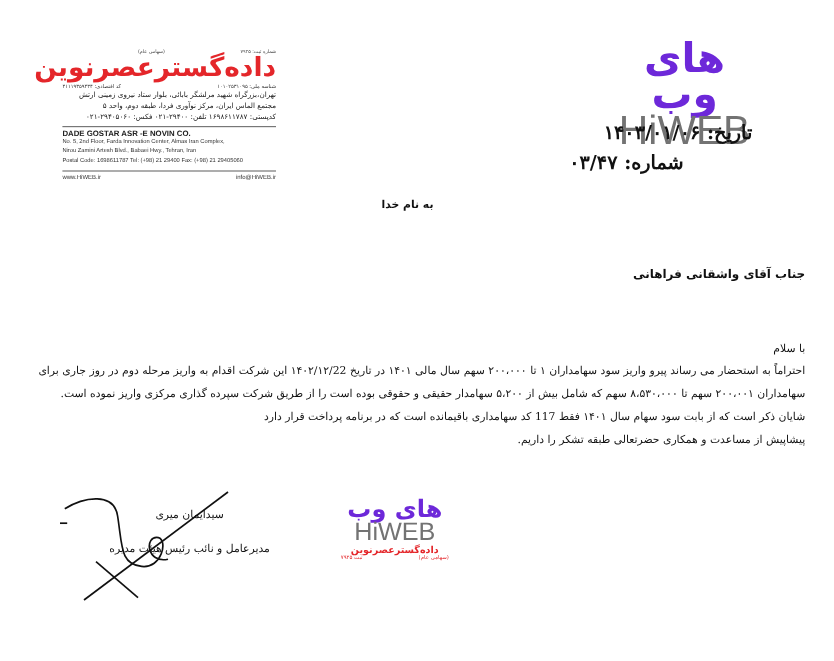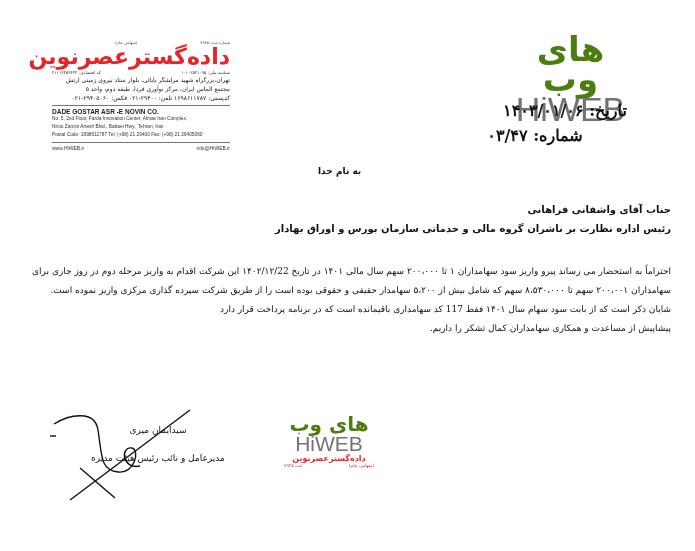--- a/index.html
+++ b/index.html
@@ -14,26 +14,26 @@
   .co-name-fa { font-family: "DejaVu Sans", sans-serif; font-weight: bold; font-size: 22px; color: #e4262a; line-height: 22px; letter-spacing: -1px; }
   .co-ids { font-size: 4.3px; color: #333; display: flex; justify-content: space-between; margin-top: 2px; }
   .co-addr-fa { font-size: 6px; line-height: 9px; color: #222; }
   .co-sep { height: 1px; background: #777; margin: 3px 0 2px 0; }
   .co-en { direction: ltr; text-align: left; }
   .co-en-name { font-family: "Liberation Sans", sans-serif; font-weight: bold; font-size: 6.5px; color: #222; }
   .co-en-line { font-family: "Liberation Sans", sans-serif; font-size: 4.8px; line-height: 8px; color: #333; }
   .co-web { direction: ltr; display: flex; justify-content: space-between; font-family: "Liberation Sans", sans-serif; font-size: 5px; color: #333; margin-top: 2px; }
 
   
-  .logo-top { font-family: "DejaVu Sans", sans-serif; font-weight: bold; font-size: 34px; color: #4d7c0f; line-height: 30px; direction: rtl; }
+  .logo-top { font-family: "DejaVu Sans", sans-serif; font-weight: bold; font-size: 34px; color: #6d28d9; line-height: 30px; direction: rtl; }
   .logo-en { font-family: "Liberation Sans", sans-serif; font-weight: normal; font-size: 34px; color: #737373; line-height: 30px; letter-spacing: 0px; }
 
   .meta { font-family: "DejaVu Serif", serif; font-size: 16px; direction: rtl; text-align: center; font-weight: bold; }
   .bismillah { font-size: 9px; font-weight: bold; direction: rtl; }
-  .body-text { font-family: "DejaVu Sans", sans-serif; direction: rtl; text-align: right; }
+  .body-text { font-family: "DejaVu Sans", sans-serif; direction: rtl; text-align: right; margin-top: 20px; }
   .recipient { font-size: 10px; font-weight: bold; line-height: 19px; }
   .para { font-family: "DejaVu Serif", serif; font-size: 9px; line-height: 19px; text-align: justify; text-align-last: right; }
   .sig { font-size: 9px; direction: rtl; }
   .stamp-fa { font-size: 8px; color: #e4262a; font-weight: bold; direction: rtl; }
   .stamp-small { font-size: 4.5px; color: #e4262a; direction: rtl; display: flex; justify-content: space-between; }
 </style>
 </head>
 <body>
 
 <div class="abs co-block">
@@ -66,36 +66,36 @@
 
 <div class="abs" style="left:508px; top:34px; width:125px; text-align:center;">
   <div class="logo-top">های وب</div>
   <div class="logo-en">HiWEB</div>
 </div>
 
 <div class="abs meta" style="right:30px; top:101px; width:200px;">
   <span>تاریخ:</span>
   <span>۱۴۰۳/۰۱/۰۶</span>
 </div>
-<div class="abs meta" style="right:60px; top:126px; width:200px;">
+<div class="abs meta" style="right:73px; top:126px; width:200px;">
   <span>شماره:</span>
   <span>۰۳/۴۷</span>
 </div>
 
 <div class="abs bismillah" style="left:318px; top:166px;">به نام خدا</div>
 
 <div class="abs body-text" style="right:24px; top:200px; width:400px;">
   <div class="recipient">جناب آقای واشقانی فراهانی</div>
-  <div class="recipient">رئیس اداره نظارت بر ناشران گروه مالی و خدماتی سازمان بورس و اوراق بهادار</div>
 </div>
 
 <div class="abs body-text" style="left:32px; right:24px; top:262px;">
+  <div class="para">با سلام</div>
   <div class="para">احتراماً به استحضار می رساند پیرو واریز سود سهامداران ۱ تا ۲۰۰،۰۰۰ سهم سال مالی ۱۴۰۱ در تاریخ ۱۴۰۲/۱۲/22 این شرکت اقدام به واریز مرحله دوم در روز جاری برای سهامداران ۲۰۰،۰۰۱ سهم تا ۸،۵۳۰،۰۰۰ سهم که شامل بیش از ۵،۲۰۰ سهامدار حقیقی و حقوقی بوده است را از طریق شرکت سپرده گذاری مرکزی واریز نموده است.</div>
   <div class="para">شایان ذکر است که از بابت سود سهام سال ۱۴۰۱ فقط 117 کد سهامداری باقیمانده است که در برنامه پرداخت قرار دارد</div>
-  <div class="para">پیشاپیش از مساعدت و همکاری سهامداران کمال تشکر را داریم.</div>
+  <div class="para">پیشاپیش از مساعدت و همکاری حضرتعالی طبقه تشکر را داریم.</div>
 </div>
 
 <div class="abs sig" style="left:88px; top:425px; width:140px; text-align:center;">
   <div>سیدایمان میری</div>
   <div style="margin-top:18px;">مدیرعامل و نائب رئیس هیئت مدیره</div>
 </div>
 <svg class="abs" style="left:40px; top:400px;" width="160" height="110" viewBox="0 0 160 110">
   <path d="M14 24 C30 14, 55 10, 58 30 C62 55, 60 70, 78 72 C95 74, 100 50, 92 48 C80 46, 82 70, 100 66" fill="none" stroke="#111" stroke-width="1.4"></path>
   <path d="M150 10 L30 100" fill="none" stroke="#111" stroke-width="1.4"></path>
   <path d="M40 68 L75 98" fill="none" stroke="#111" stroke-width="1.4"></path>

